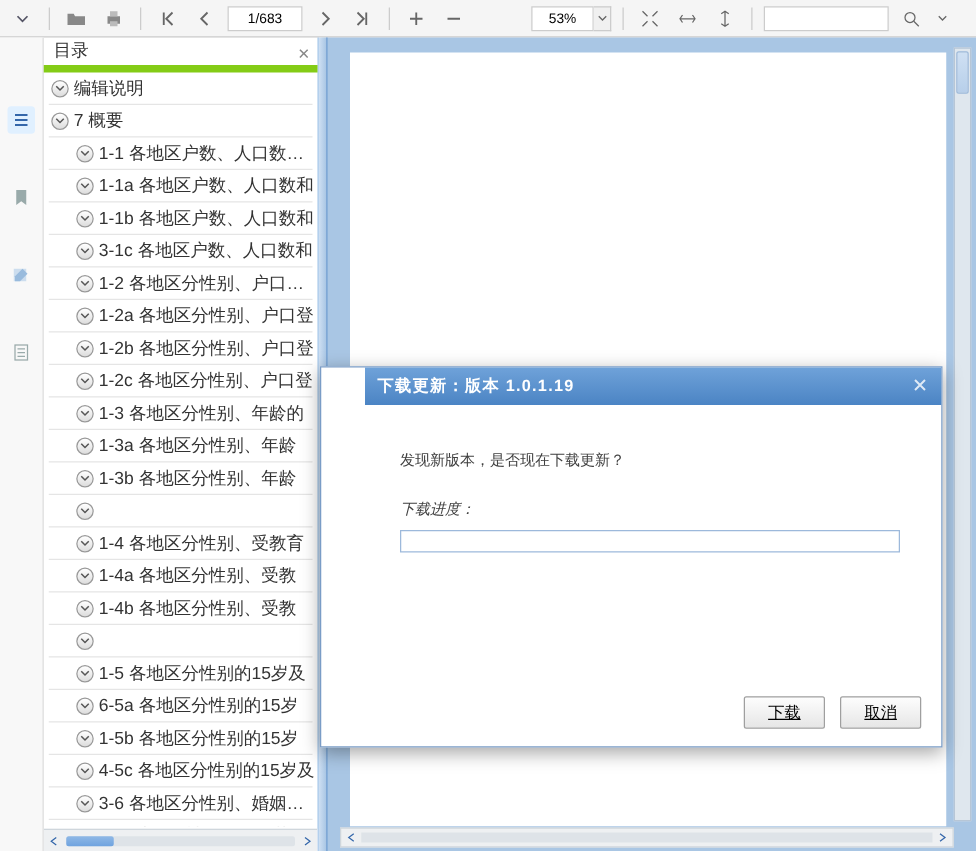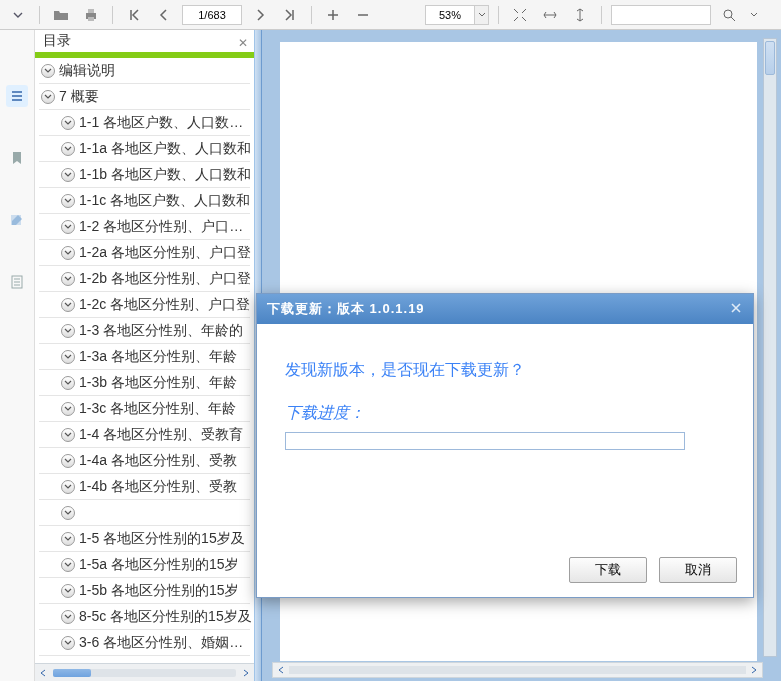--- a/index.html
+++ b/index.html
@@ -46,29 +46,29 @@
 
 .content { flex: 1; background: #a9c6e4; position: relative; border-left:1px solid #6d9bcf; }
 .page { position: absolute; left: 18px; top: 12px; right: 24px; bottom: 20px; background: #fff; }
 .vscroll { position:absolute; right:4px; top:8px; bottom:24px; width:14px; background:#dfe7ee; border:1px solid #b7c6d6; }
 .vscroll .thumb { position:absolute; left:1px; right:1px; top:2px; height:34px; background:linear-gradient(#cfe0f3,#b7cfea); border:1px solid #9cb9da; border-radius:2px; }
 .content-hscroll { position:absolute; left:10px; right:18px; bottom:3px; height:16px; background:#eef0f2; border:1px solid #cfd6dc; display:flex; align-items:center; }
 .content-hscroll .arrow { width:16px; height:16px; display:flex; align-items:center; justify-content:center; color:#36a; }
 .content-hscroll .track { flex:1; height:8px; background:#dee3e8; position:relative; }
 
 
-.dialog-mask { position: absolute; left: 256px; top: 293px; width: 498px; height: 305px; background: #fff; border: 1px solid #7a9cc6; box-shadow: 0 4px 14px rgba(0,0,0,0.35); }
+.dialog-mask { position: absolute; left: 256px; top: 293px; width: 498px; height: 305px; background: #fff; border: 1px solid #7a9cc6; box-shadow: 0 4px 14px rgba(0,0,0,0.35); padding-left: 35px; }
 .dialog-title { height: 30px; background: linear-gradient(#6fa2d9, #4b84c4); color: #fff; font-weight: bold; display: flex; align-items: center; padding: 0 10px; font-size: 13px; letter-spacing: 1px; position: relative; }
 .dialog-title .dlg-close { position: absolute; right: 8px; top: 5px; width: 18px; height: 18px; color: #e9f2fb; cursor: pointer; display: flex; align-items: center; justify-content: center; }
-.dialog-body { padding: 36px 28px 0 28px; font-size: 16px; color: #3b82f6; }
+.dialog-body { padding: 36px 28px 0 28px; font-size: 12px; color: #404040; }
 .dialog-body .line1 { margin-bottom: 22px; }
 .dialog-body .line2 { margin-bottom: 8px; font-style: italic; }
 .progress { width: 400px; height: 18px; border: 1px solid #9db9db; background: #fff; }
 .dialog-buttons { position: absolute; right: 16px; bottom: 14px; display: flex; gap: 12px; }
-.dialog-buttons button { width: 78px; height: 26px; background: linear-gradient(#fdfdfd,#e6e6e6); border: 1px solid #9f9f9f; border-radius: 2px; font-size: 13px; cursor: pointer; }
+.dialog-buttons button { width: 65px; height: 26px; background: linear-gradient(#fdfdfd,#e6e6e6); border: 1px solid #9f9f9f; border-radius: 2px; font-size: 13px; cursor: pointer; text-decoration: underline; }
 
 .hsplit { width:6px; background:linear-gradient(90deg,#cfe0f3,#a9c6e4); }
 </style>
 </head>
 <body>
 
 <div class="toolbar">
   <div class="icon-btn">
       <svg viewBox="0 0 16 16">
         <path d="M4 6l4 4 4-4" fill="none" stroke="#556" stroke-width="1.4"></path>
@@ -236,21 +236,21 @@
             </span>
             <span class="lbl">1-1b 各地区户数、人口数和</span>
           </div>
           <div class="tree-separator"></div>
           <div class="tree-item level2">
             <span class="exp">
               <svg viewBox="0 0 8 8">
                 <path d="M1 2l3 3 3-3" fill="none" stroke="#555" stroke-width="1.2"></path>
               </svg>
             </span>
-            <span class="lbl">1-1c 各地区户数、人口数和</span>
+            <span class="lbl">3-1c 各地区户数、人口数和</span>
           </div>
           <div class="tree-separator"></div>
           <div class="tree-item level2">
             <span class="exp">
               <svg viewBox="0 0 8 8">
                 <path d="M1 2l3 3 3-3" fill="none" stroke="#555" stroke-width="1.2"></path>
               </svg>
             </span>
             <span class="lbl">1-2 各地区分性别、户口登记</span>
           </div>
@@ -308,21 +308,20 @@
             </span>
             <span class="lbl">1-3b 各地区分性别、年龄</span>
           </div>
           <div class="tree-separator"></div>
           <div class="tree-item level2">
             <span class="exp">
               <svg viewBox="0 0 8 8">
                 <path d="M1 2l3 3 3-3" fill="none" stroke="#555" stroke-width="1.2"></path>
               </svg>
             </span>
-            <span class="lbl">1-3c 各地区分性别、年龄</span>
           </div>
           <div class="tree-separator"></div>
           <div class="tree-item level2">
             <span class="exp">
               <svg viewBox="0 0 8 8">
                 <path d="M1 2l3 3 3-3" fill="none" stroke="#555" stroke-width="1.2"></path>
               </svg>
             </span>
             <span class="lbl">1-4 各地区分性别、受教育</span>
           </div>
@@ -361,39 +360,39 @@
             </span>
             <span class="lbl">1-5 各地区分性别的15岁及</span>
           </div>
           <div class="tree-separator"></div>
           <div class="tree-item level2">
             <span class="exp">
               <svg viewBox="0 0 8 8">
                 <path d="M1 2l3 3 3-3" fill="none" stroke="#555" stroke-width="1.2"></path>
               </svg>
             </span>
-            <span class="lbl">1-5a 各地区分性别的15岁</span>
+            <span class="lbl">6-5a 各地区分性别的15岁</span>
           </div>
           <div class="tree-separator"></div>
           <div class="tree-item level2">
             <span class="exp">
               <svg viewBox="0 0 8 8">
                 <path d="M1 2l3 3 3-3" fill="none" stroke="#555" stroke-width="1.2"></path>
               </svg>
             </span>
             <span class="lbl">1-5b 各地区分性别的15岁</span>
           </div>
           <div class="tree-separator"></div>
           <div class="tree-item level2">
             <span class="exp">
               <svg viewBox="0 0 8 8">
                 <path d="M1 2l3 3 3-3" fill="none" stroke="#555" stroke-width="1.2"></path>
               </svg>
             </span>
-            <span class="lbl">8-5c 各地区分性别的15岁及</span>
+            <span class="lbl">4-5c 各地区分性别的15岁及</span>
           </div>
           <div class="tree-separator"></div>
           <div class="tree-item level2">
             <span class="exp">
               <svg viewBox="0 0 8 8">
                 <path d="M1 2l3 3 3-3" fill="none" stroke="#555" stroke-width="1.2"></path>
               </svg>
             </span>
             <span class="lbl">3-6 各地区分性别、婚姻状况</span>
           </div>

